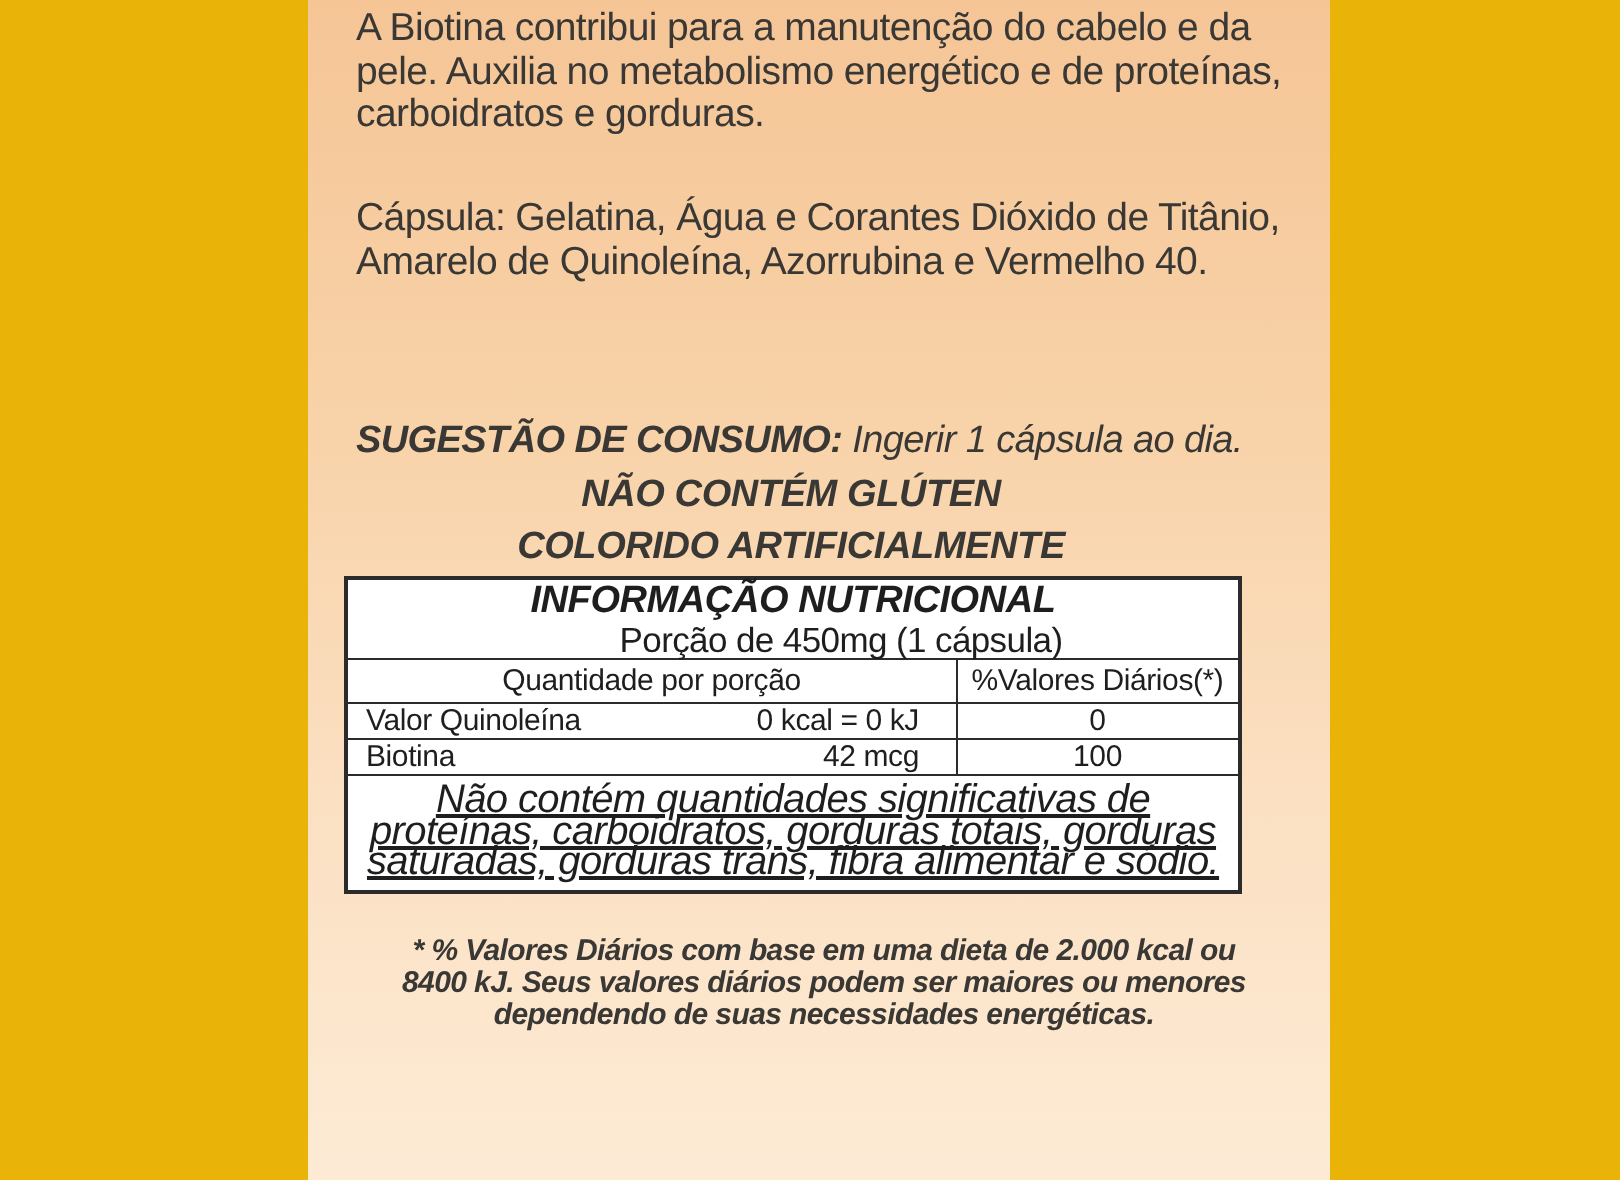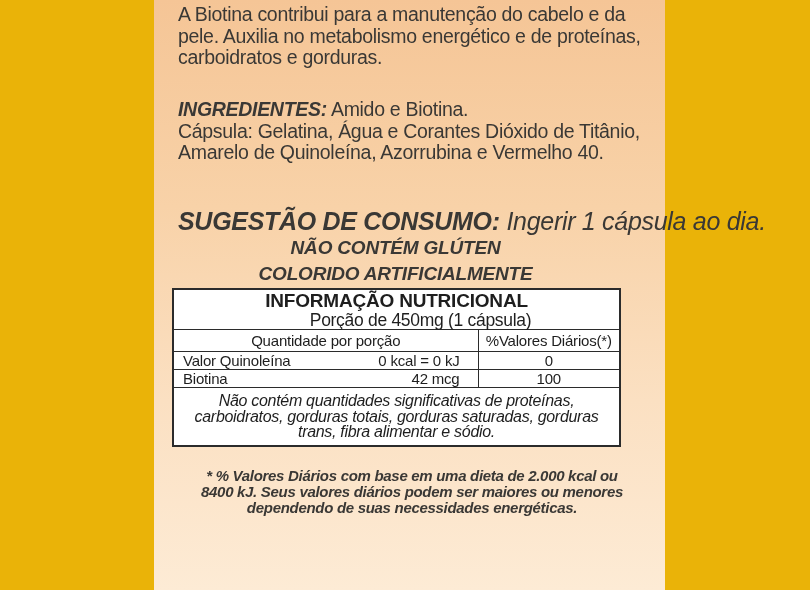--- a/index.html
+++ b/index.html
@@ -14,47 +14,47 @@
   .bi{font-weight:700;font-style:italic;}
   .intro{
     position:absolute;left:24px;top:4px;width:478px;margin:0;
     font-size:19.5px;line-height:21.5px;letter-spacing:-0.3px;
   }
   .ingredients{position:absolute;left:24px;top:99px;width:478px;
     font-size:19.5px;line-height:21.5px;letter-spacing:-0.3px;}
   .ingredients p{margin:0;}
   .consumo{
     position:absolute;left:24px;top:210px;width:482px;margin:0;
-    font-size:25px;line-height:22px;letter-spacing:-0.3px;white-space:nowrap;
+    font-size:19px;line-height:22px;letter-spacing:-0.3px;white-space:nowrap;
   }
   .consumo em{font-style:italic;font-weight:400;}
   .claim{
     position:absolute;left:18px;width:447px;margin:0;text-align:center;
     font-size:19px;font-weight:700;font-style:italic;letter-spacing:-0.2px;
   }
   .claim-1{top:237px;}
   .claim-2{top:263px;}
   table.nutri{
     position:absolute;left:18px;top:288px;width:447px;
     border-collapse:collapse;background:#ffffff;color:#1e1e1e;
     border:2.5px solid var(--line,#2b2b2b);table-layout:fixed;
   }
   table.nutri td,table.nutri th{
     border:1.5px solid var(--line,#2b2b2b);padding:0;font-weight:400;
   }
   .t-title-cell{height:39px;text-align:center;vertical-align:middle;}
-  .t-title{font-size:19px;font-weight:700;line-height:20px;letter-spacing:-0.2px;}
+  .t-title{font-size:19px;font-weight:700;font-style:italic;line-height:20px;letter-spacing:-0.2px;}
   .t-subtitle{font-size:17.5px;line-height:18px;letter-spacing:-0.3px;margin-left:48px;}
   .t-colhead{height:21px;font-size:15px;text-align:center;letter-spacing:-0.2px;}
   .t-row{height:17px;font-size:15px;letter-spacing:-0.2px;}
   .t-amounts{display:flex;justify-content:space-between;padding:0 18px 0 9px;}
   .t-dv{text-align:center;}
   .t-note{
     height:53px;text-align:center;vertical-align:middle;
-    font-size:16px;font-style:italic;line-height:15.5px;letter-spacing:-0.3px;padding:2px 0 !important;
+    font-size:20px;font-style:italic;line-height:15.5px;letter-spacing:-0.3px;padding:2px 0 !important;text-decoration:underline;
   }
   .footnote{
     position:absolute;left:43px;top:468px;width:430px;margin:0;text-align:center;
     font-size:15px;font-weight:700;font-style:italic;line-height:16px;letter-spacing:-0.3px;
   }
   .band{
     position:absolute;left:0;top:491px;width:100%;height:99px;
     background:var(--band,#f89d27);box-sizing:border-box;padding:4px 12px 0 24px;
     color:#3e3a33;
   }
@@ -62,21 +62,20 @@
 </style>
 </head>
 <body>
 
 <div class="canvas">
   <section class="label">
 
     <p class="intro">A Biotina contribui para a manutenção do cabelo e da pele. Auxilia no metabolismo energético e de proteínas, carboidratos e gorduras.</p>
 
     <div class="ingredients">
-      <p><span class="bi">INGREDIENTES:</span> <span>Amido e Biotina.</span></p>
       <p>Cápsula: Gelatina, Água e Corantes Dióxido de Titânio, Amarelo de Quinoleína, Azorrubina e Vermelho 40.</p>
     </div>
 
     <p class="consumo"><span class="bi">SUGESTÃO DE CONSUMO:</span> <em>Ingerir 1 cápsula ao dia.</em></p>
 
     <p class="claim claim-2">COLORIDO ARTIFICIALMENTE</p>
     <p class="claim claim-1">NÃO CONTÉM GLÚTEN</p>
 
     <table class="nutri">
       <colgroup>

